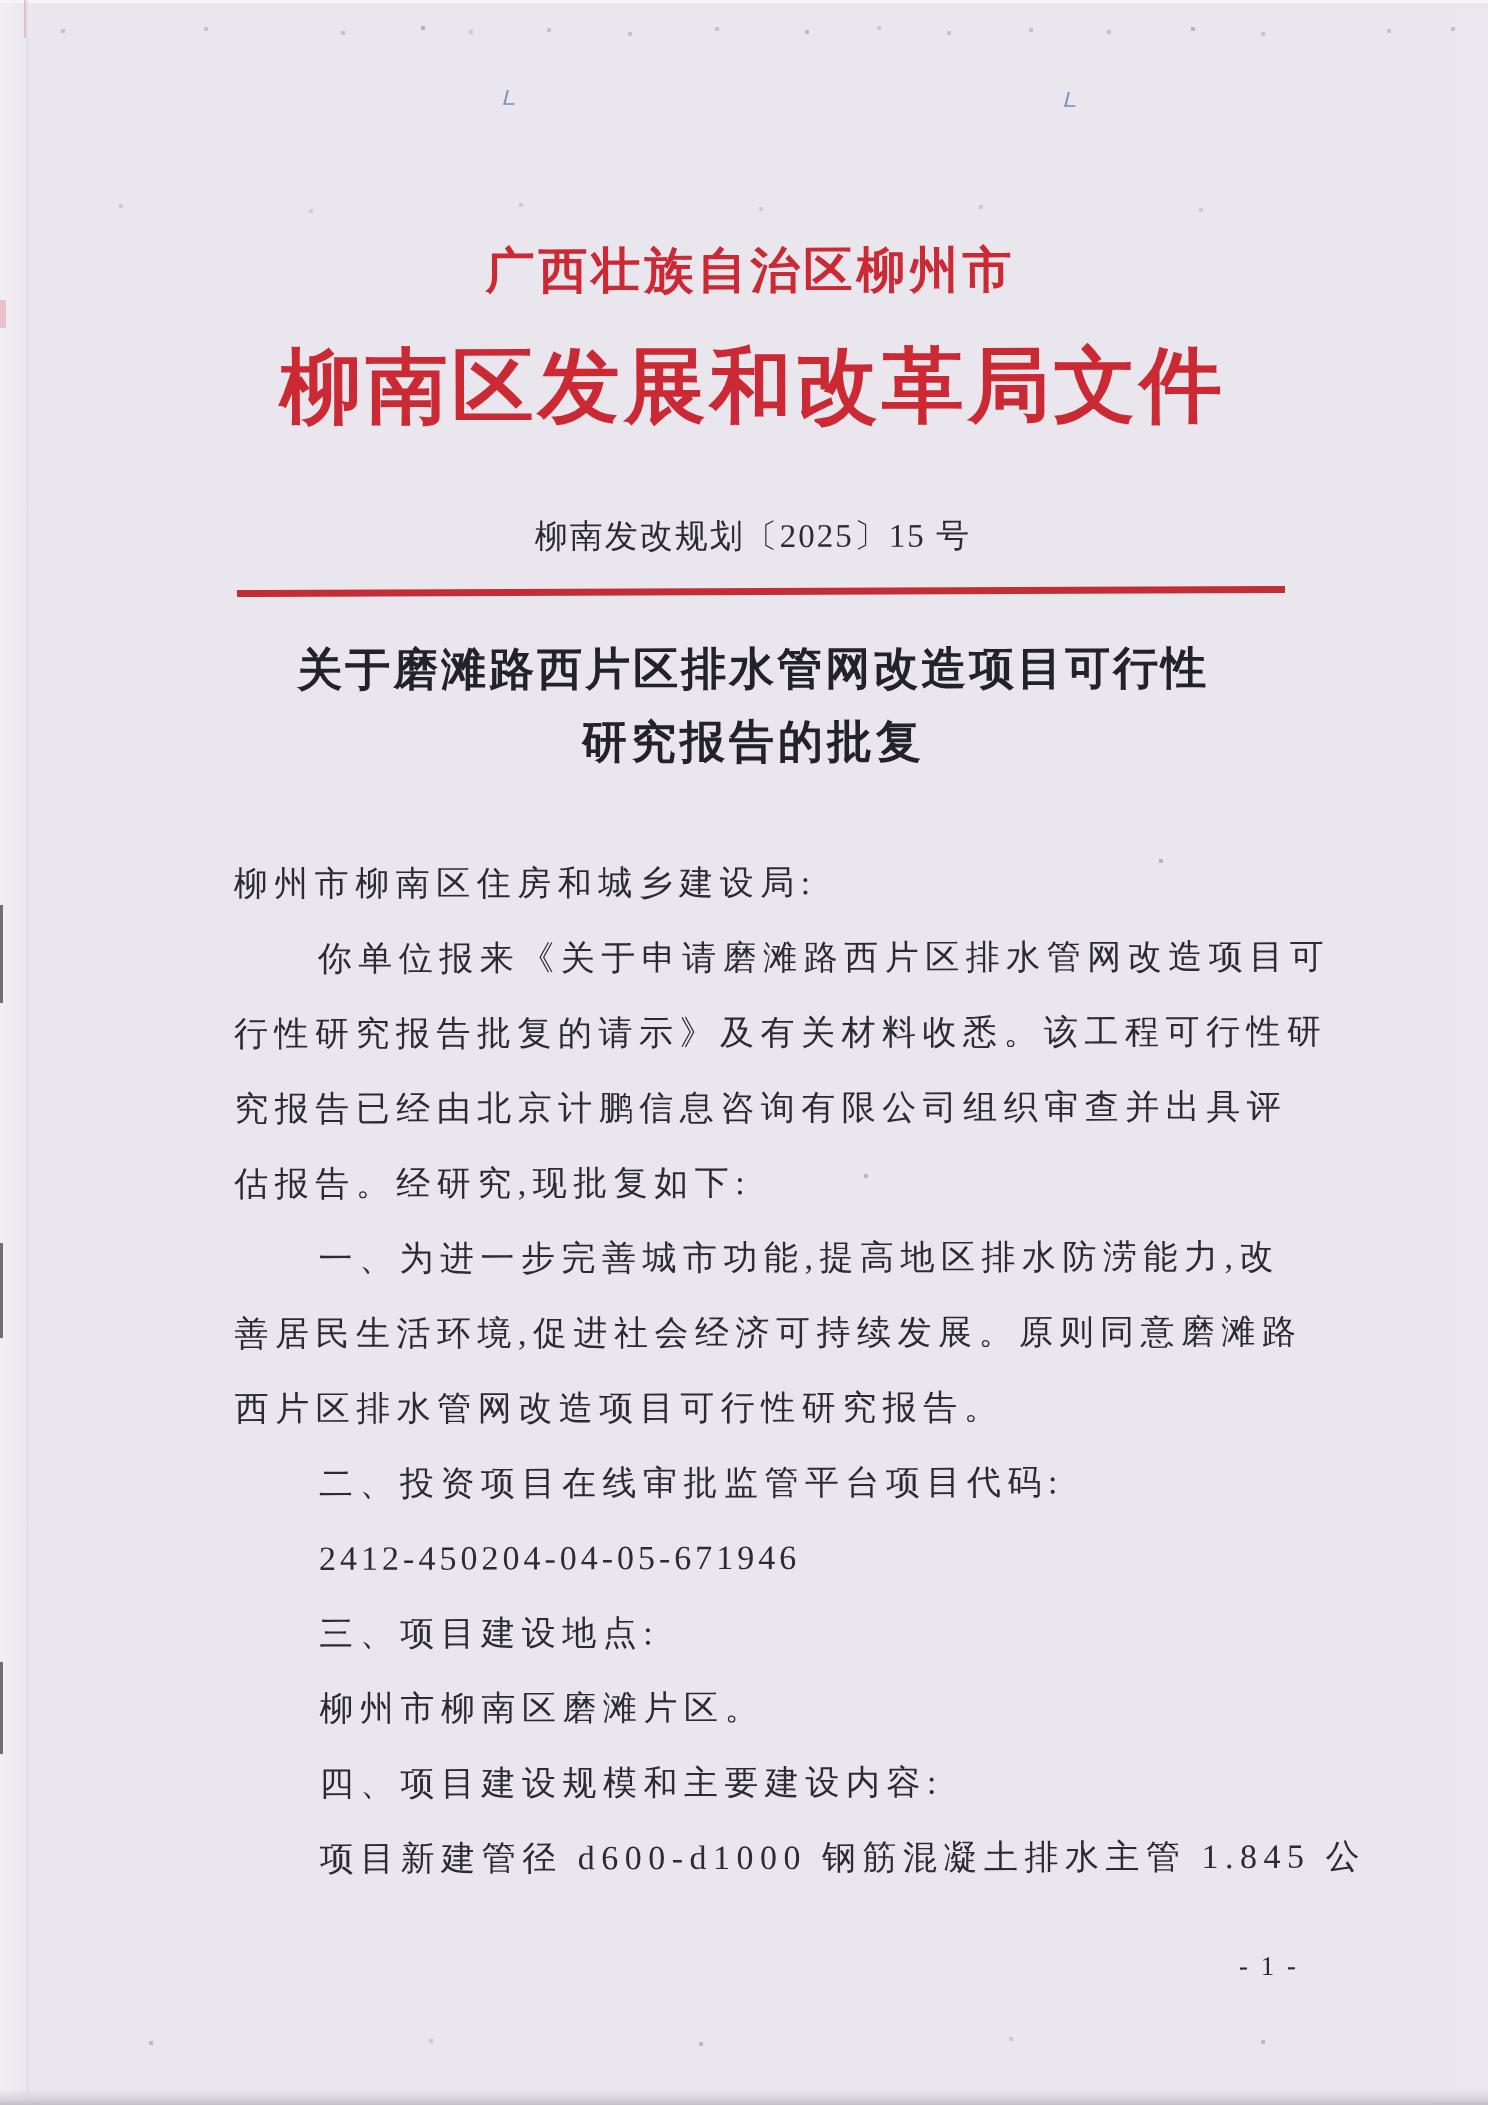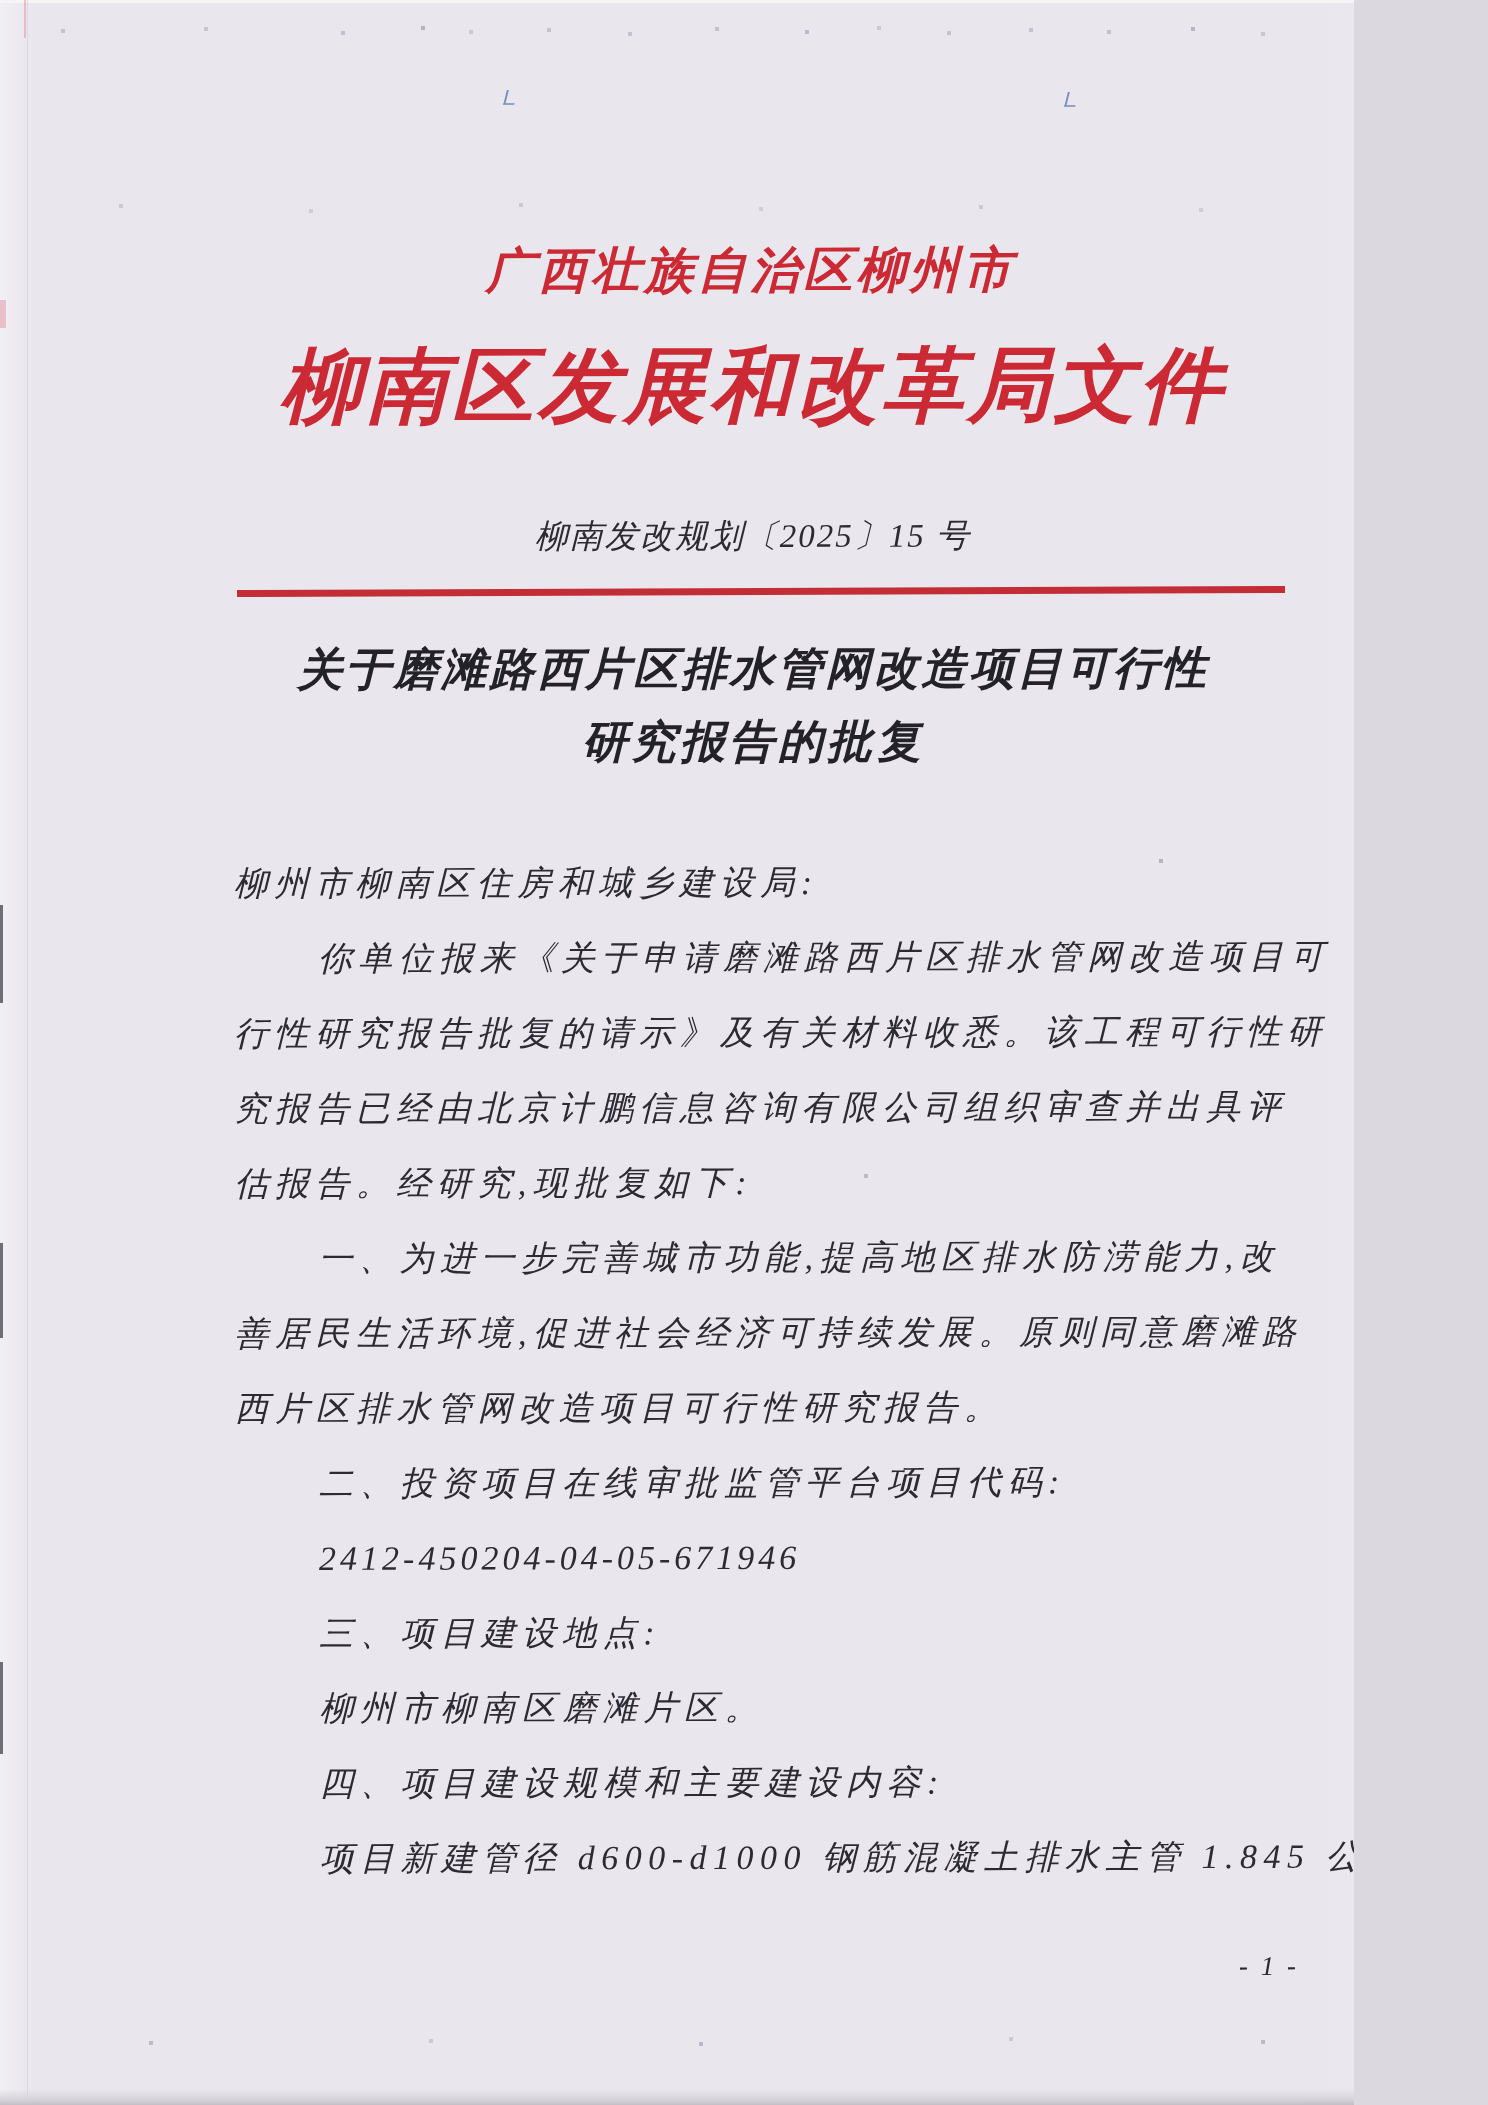--- a/index.html
+++ b/index.html
@@ -3,24 +3,23 @@
 <meta charset="utf-8">
 <style>
   html,body{margin:0;padding:0;}
   body{
     width:1488px;height:2105px;
     background:#dcd8df;
     font-family:"Liberation Serif", serif;
     overflow:hidden;
   }
   #page{
-    position:relative;width:1354px;height:2105px;
+    position:relative;width:1488px;height:2105px;
     background:linear-gradient(90deg,#f2eff4 0px,#ece8ef 22px,#eae6ed 40px,#eae6ed 96%,#ebe7ee 100%);
     overflow:hidden;
-    font-style:italic;
   }
   
   .edge-top{position:absolute;left:0;top:0;width:100%;height:3px;background:#f6f4f7;}
   .edge-bottom{position:absolute;left:0;bottom:0;width:100%;height:16px;
     background:linear-gradient(180deg,rgba(234,230,237,0) 0%,#d6d2d9 70%,#c3bfc7 100%);}
   .edge-left-line{position:absolute;left:27px;top:0;width:1px;height:100%;background:rgba(190,184,198,.35);}
   .pink-dash-a{position:absolute;left:24px;top:0;width:2px;height:38px;background:rgba(222,150,168,.55);}
   .pink-dash-b{position:absolute;left:0;top:300px;width:6px;height:28px;background:rgba(226,148,162,.5);}
   .dark-dash{position:absolute;left:0;width:3px;background:rgba(70,66,78,.75);}
   .dd1{top:905px;height:98px;}

